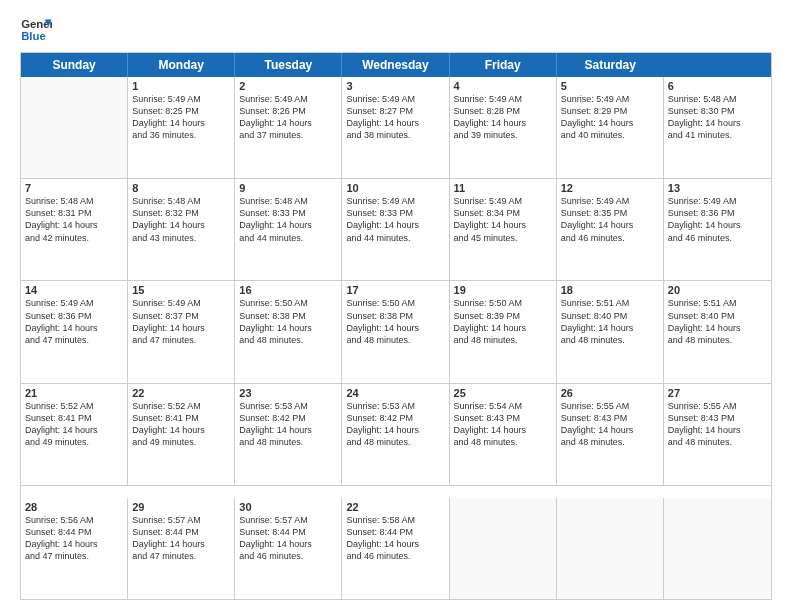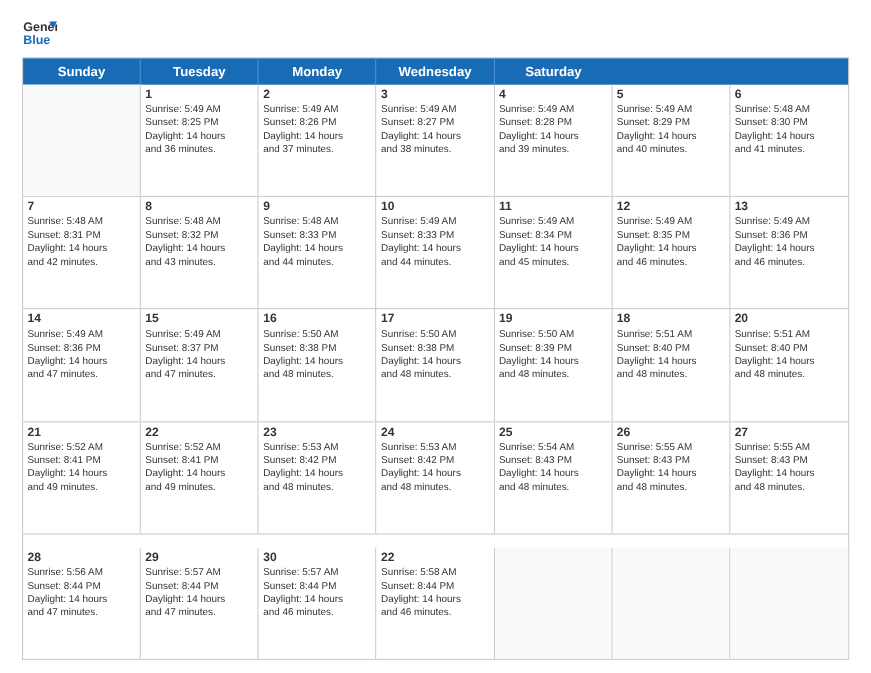--- a/index.html
+++ b/index.html
@@ -112,23 +112,24 @@
     </div>
     <div class="title-block">
       <div class="month-title"></div>
       <div class="location"></div>
     </div>
   </div>
 
   <div class="calendar">
     <div class="cal-header">
     <div class="cal-header-cell">Sunday</div>
+        <div class="cal-header-cell">Monday</div>
         <div class="cal-header-cell">Tuesday</div>
-        <div class="cal-header-cell">Monday</div>
         <div class="cal-header-cell">Wednesday</div>
+        <div class="cal-header-cell">Friday</div>
         <div class="cal-header-cell">Saturday</div>
       </div>
     <div class="cal-body">
     <div class="cal-row">
           <div class="cal-cell empty"></div>
           <div class="cal-cell">
             <span class="day-num">1</span>
             <div class="cell-text">Sunrise: 5:49 AM<br>Sunset: 8:25 PM<br>Daylight: 14 hours<br>and 36 minutes.</div>
           </div>
           <div class="cal-cell">

